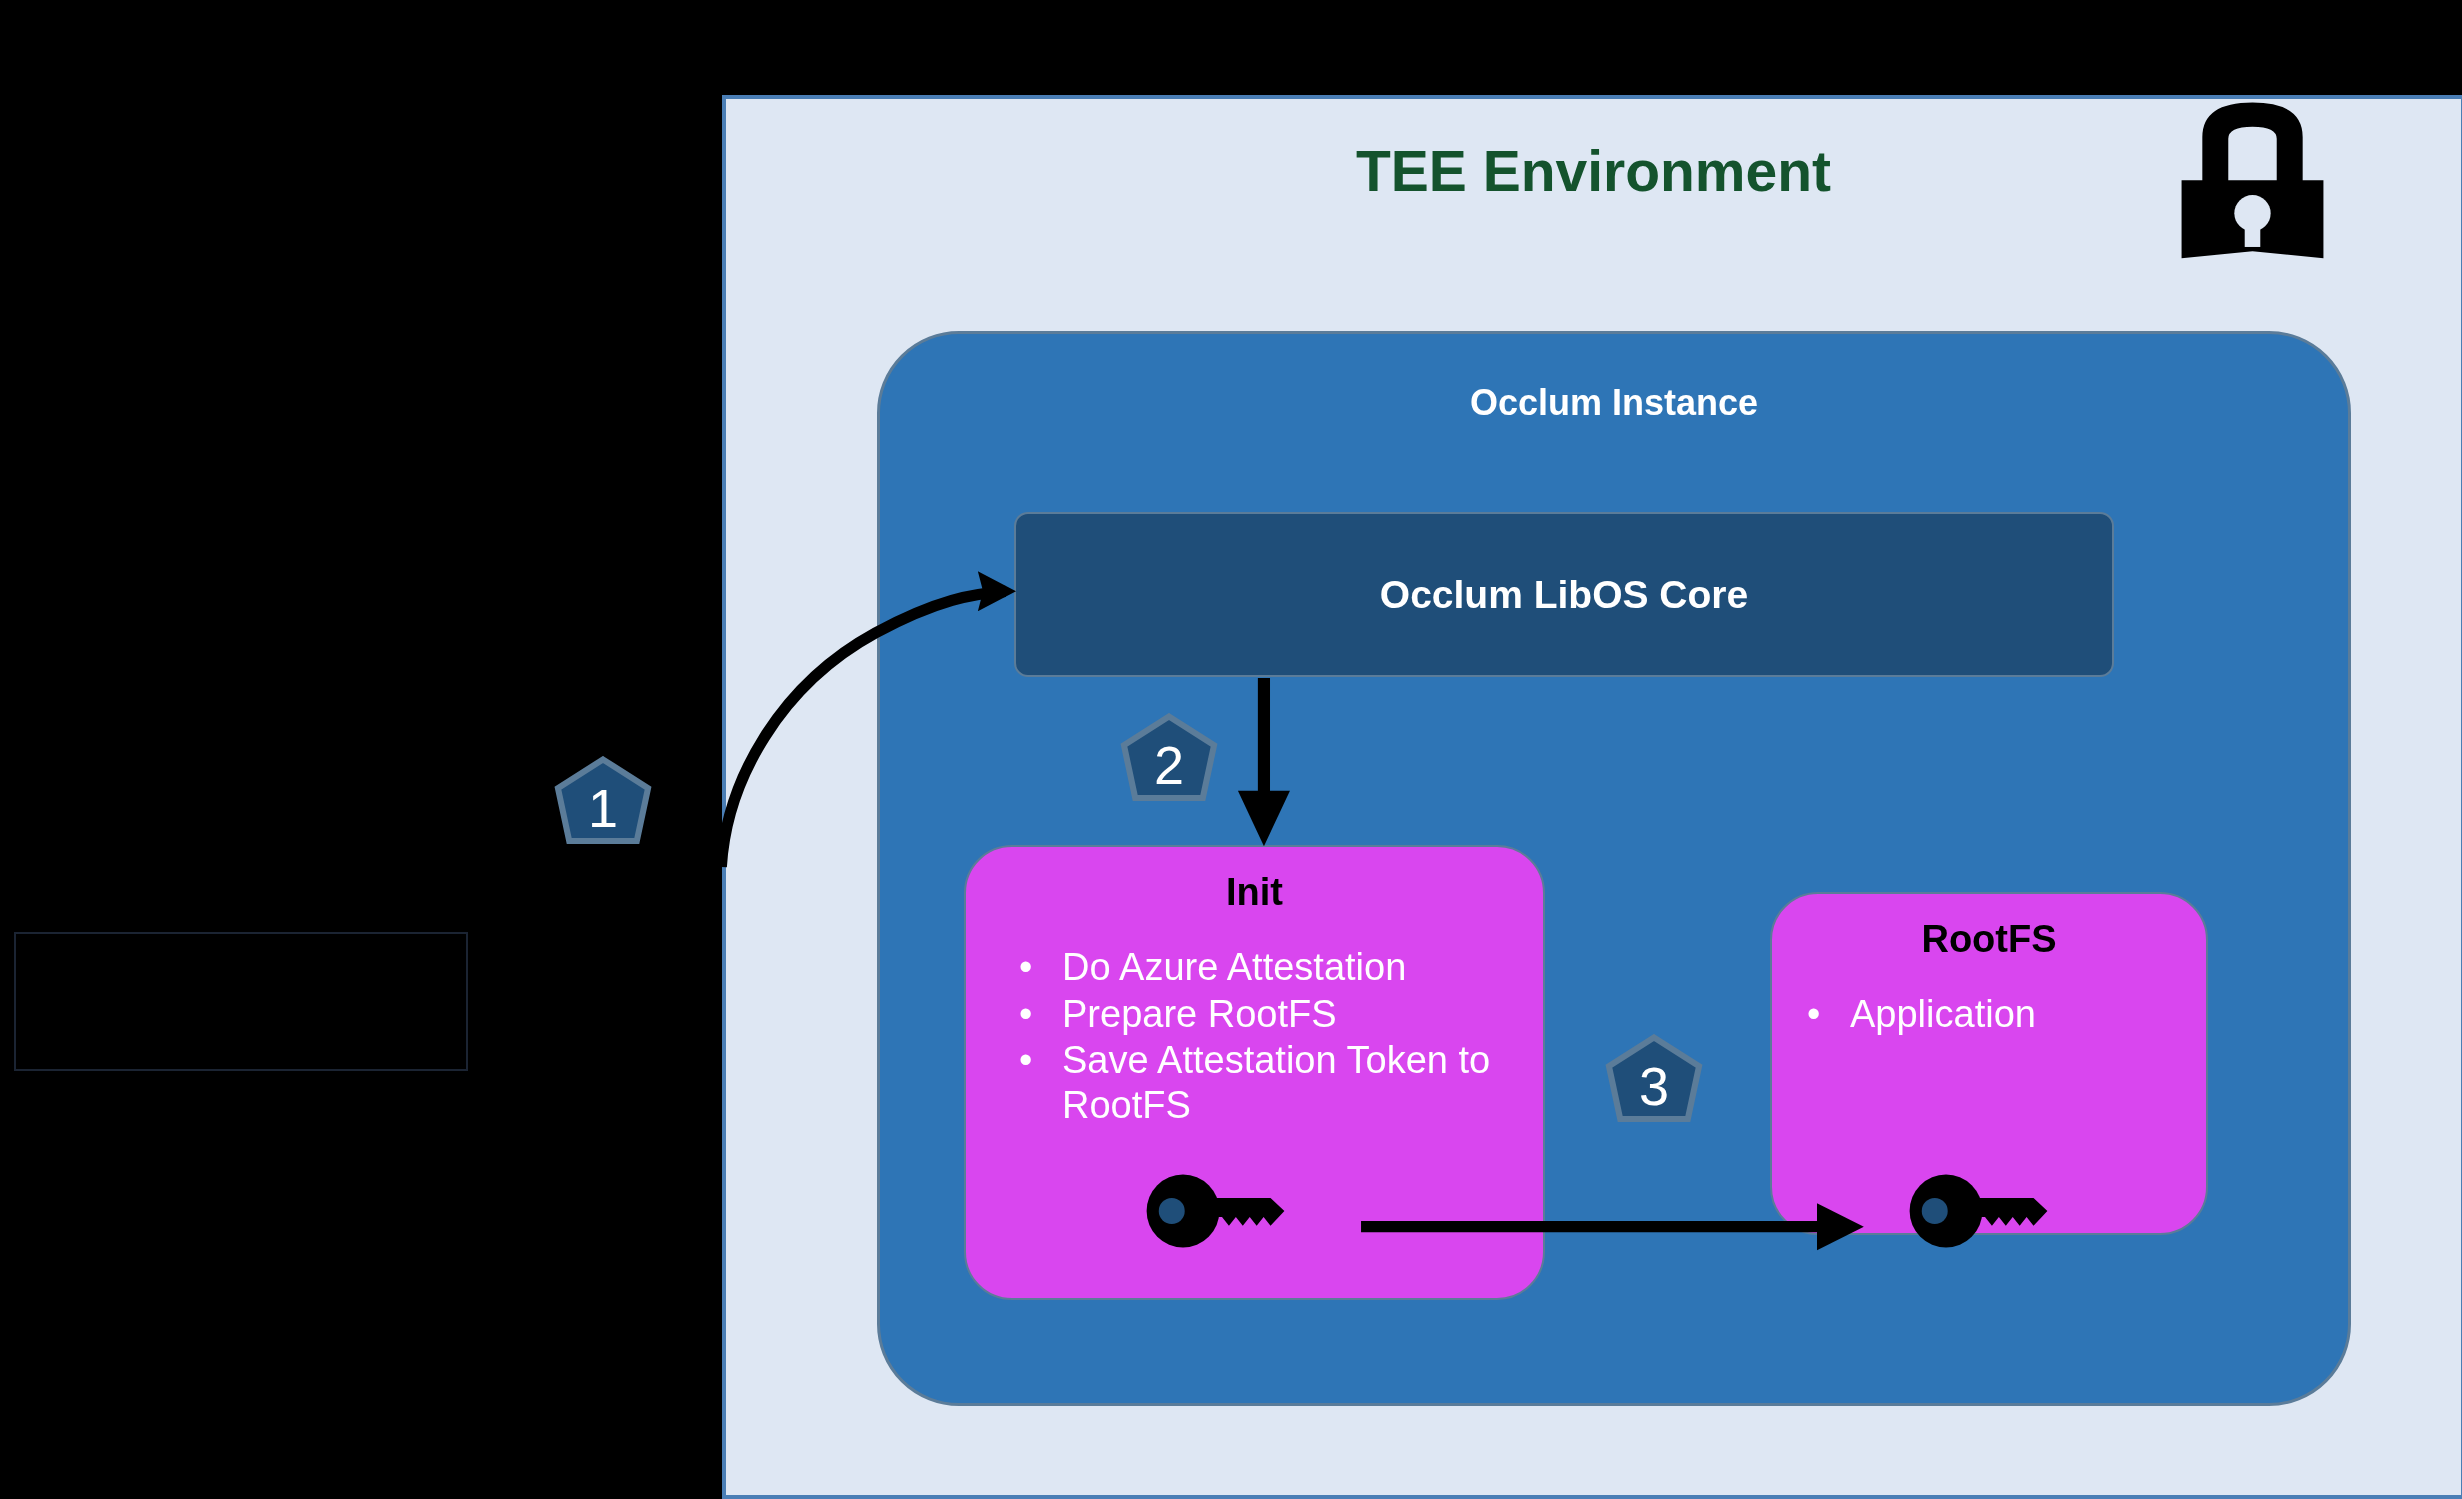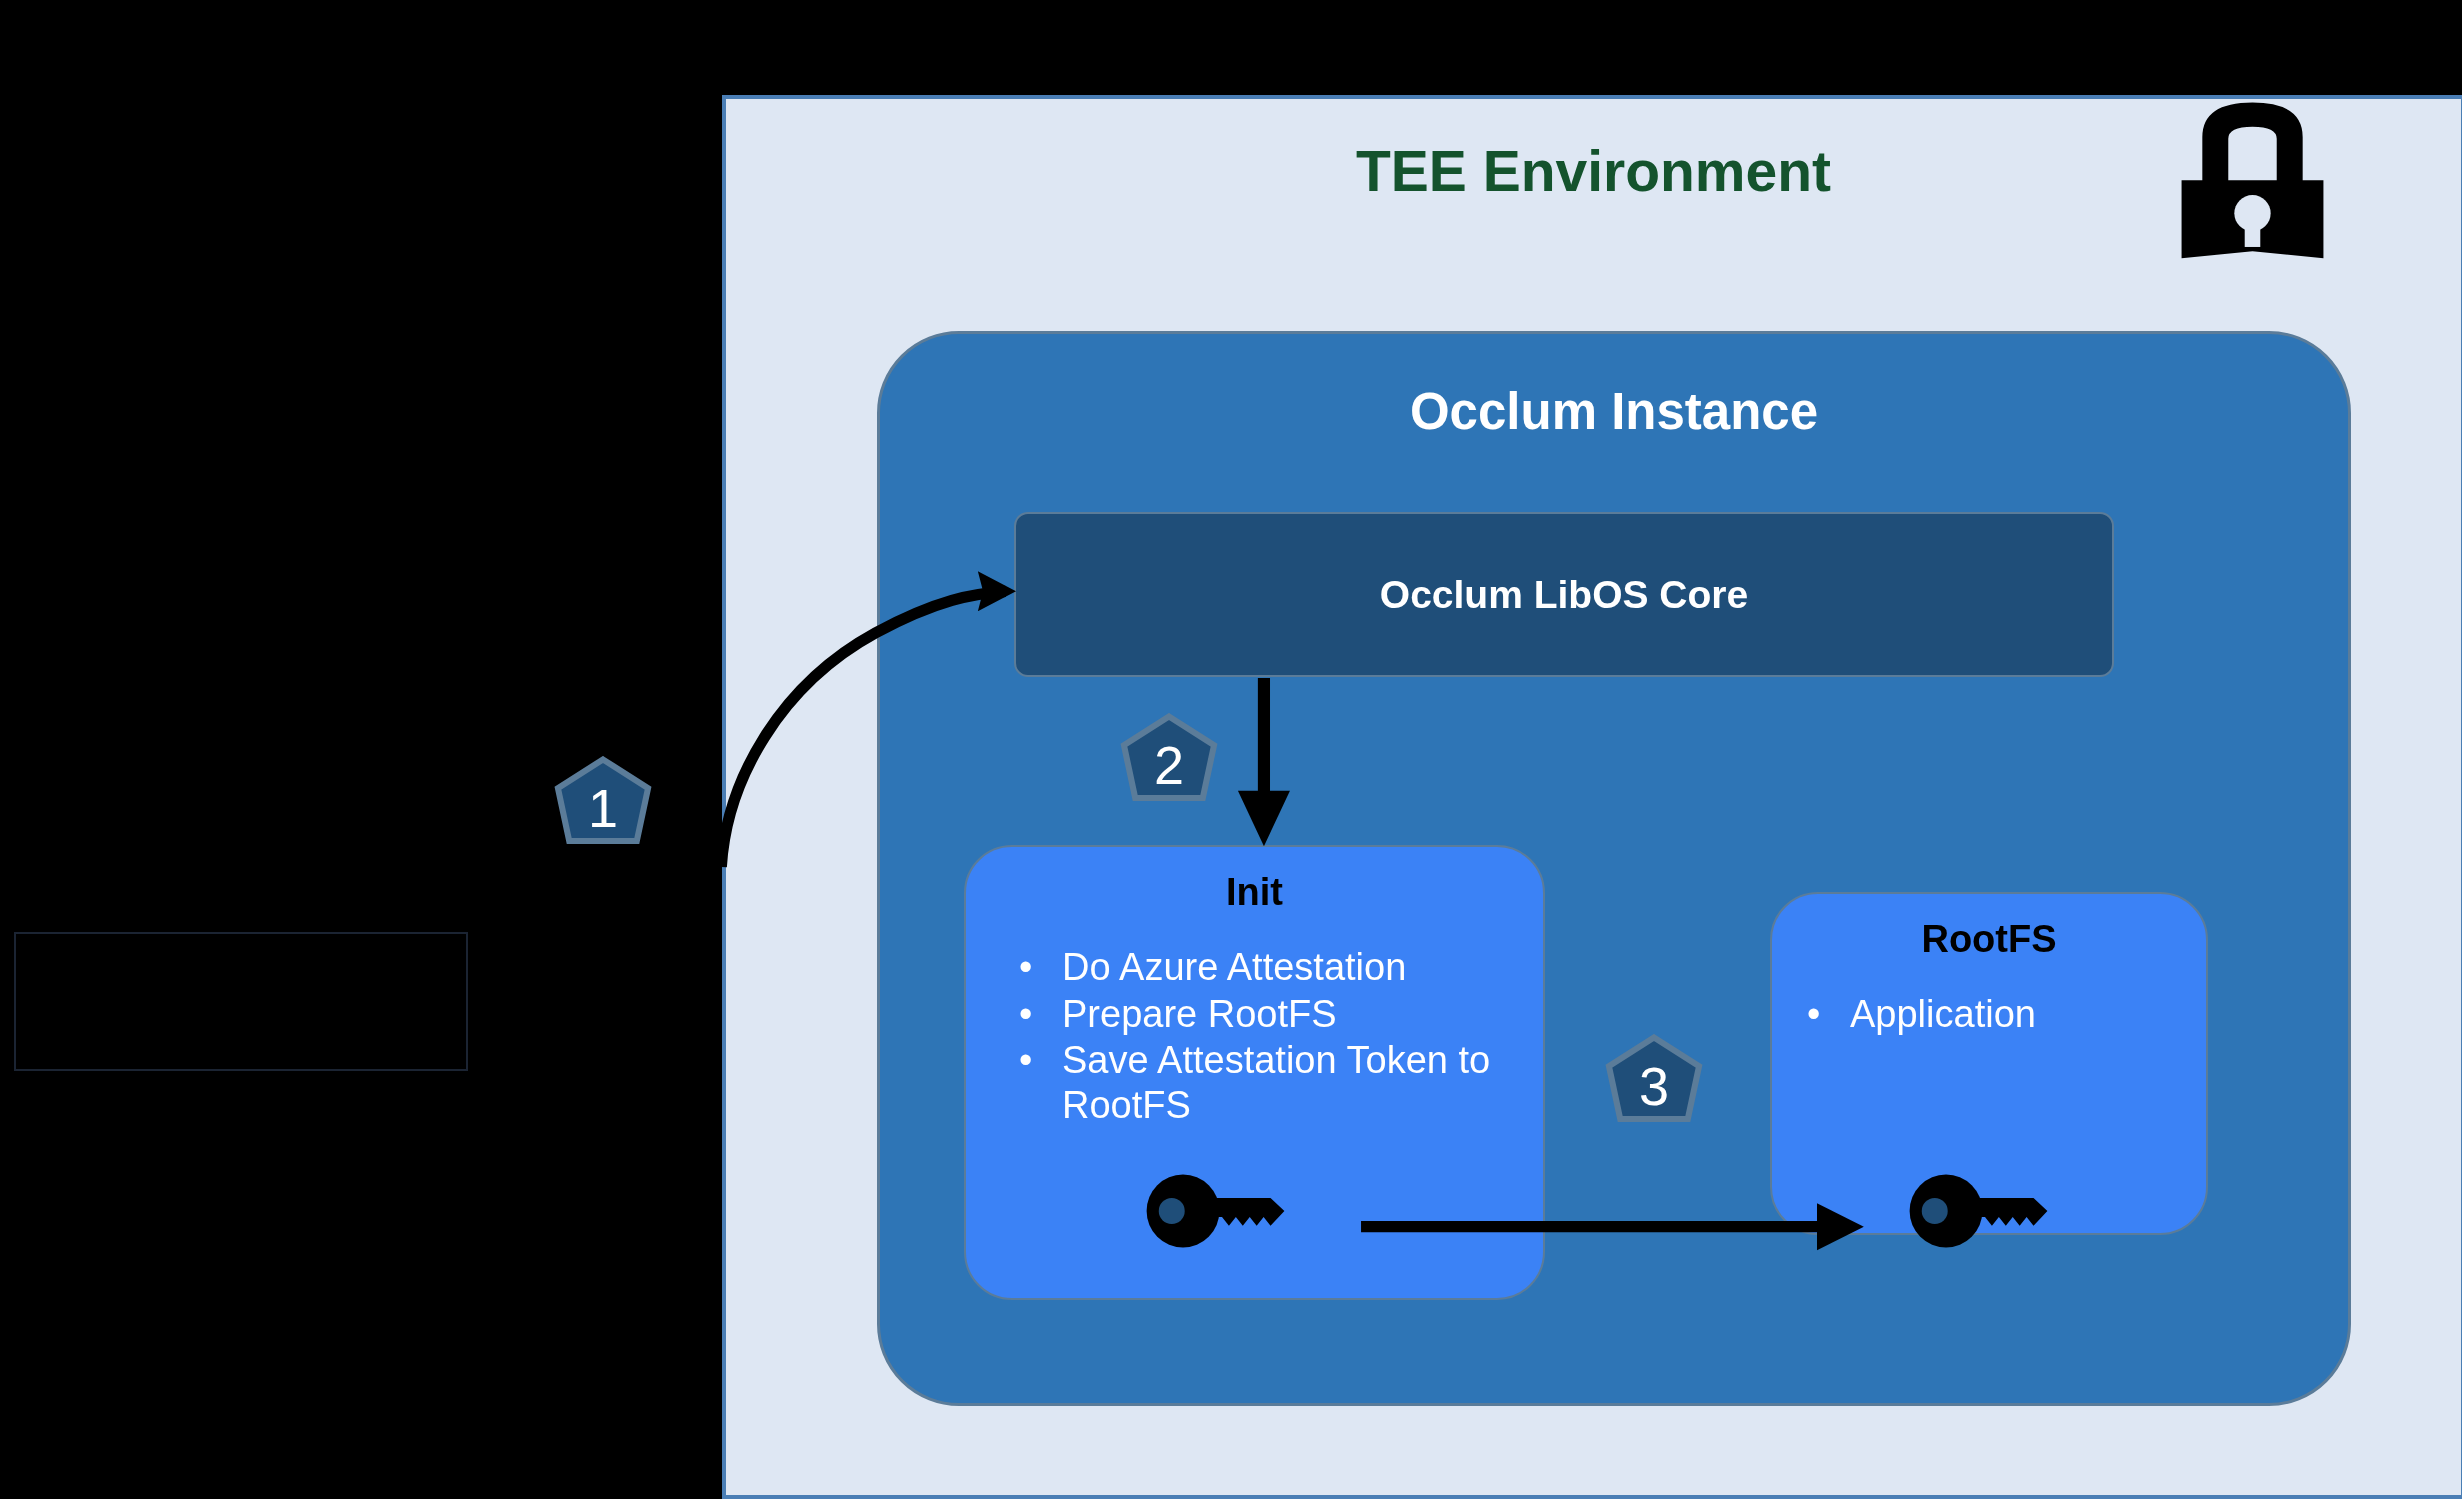--- a/index.html
+++ b/index.html
@@ -78,21 +78,21 @@
     border: 3.5px solid #5B7C99;
     border-radius: 82px;
     box-sizing: border-box;
   }
   .occlum-title {
     position: absolute;
     left: 0;
     top: 48px;
     width: 100%;
     text-align: center;
-    font-size: 51px;
+    font-size: 36px;
     font-weight: bold;
     color: #FFFFFF;
     font-family: "Liberation Sans", sans-serif;
   }
 
   
   .libos-bar {
     position: absolute;
     left: 1014px;
     top: 512px;
@@ -108,21 +108,21 @@
   }
   .libos-label {
     font-size: 39px;
     font-weight: bold;
     color: #FFFFFF;
   }
 
   
   .subbox {
     position: absolute;
-    background: #3b82f6;
+    background: #d946ef;
     border: 2.6px solid #5B7C99;
     border-radius: 48px;
     box-sizing: border-box;
   }
   .init-box {
     left: 964px;
     top: 845px;
     width: 581px;
     height: 455px;
   }

